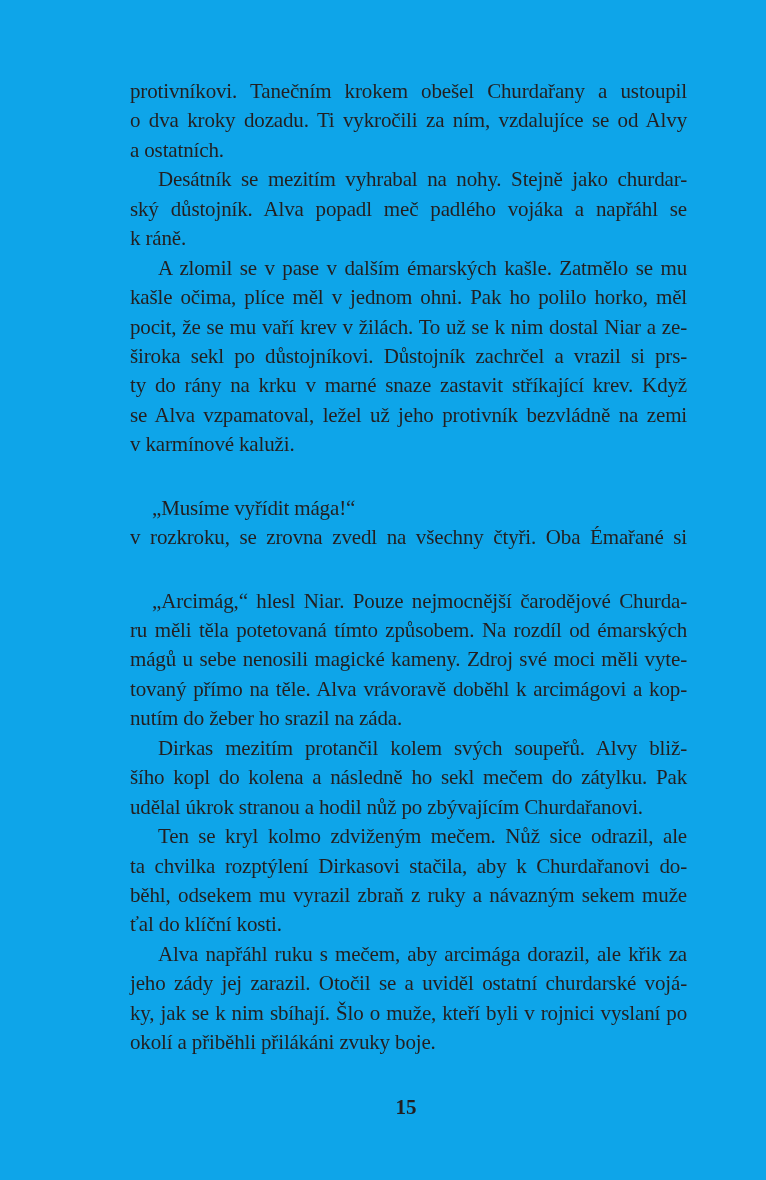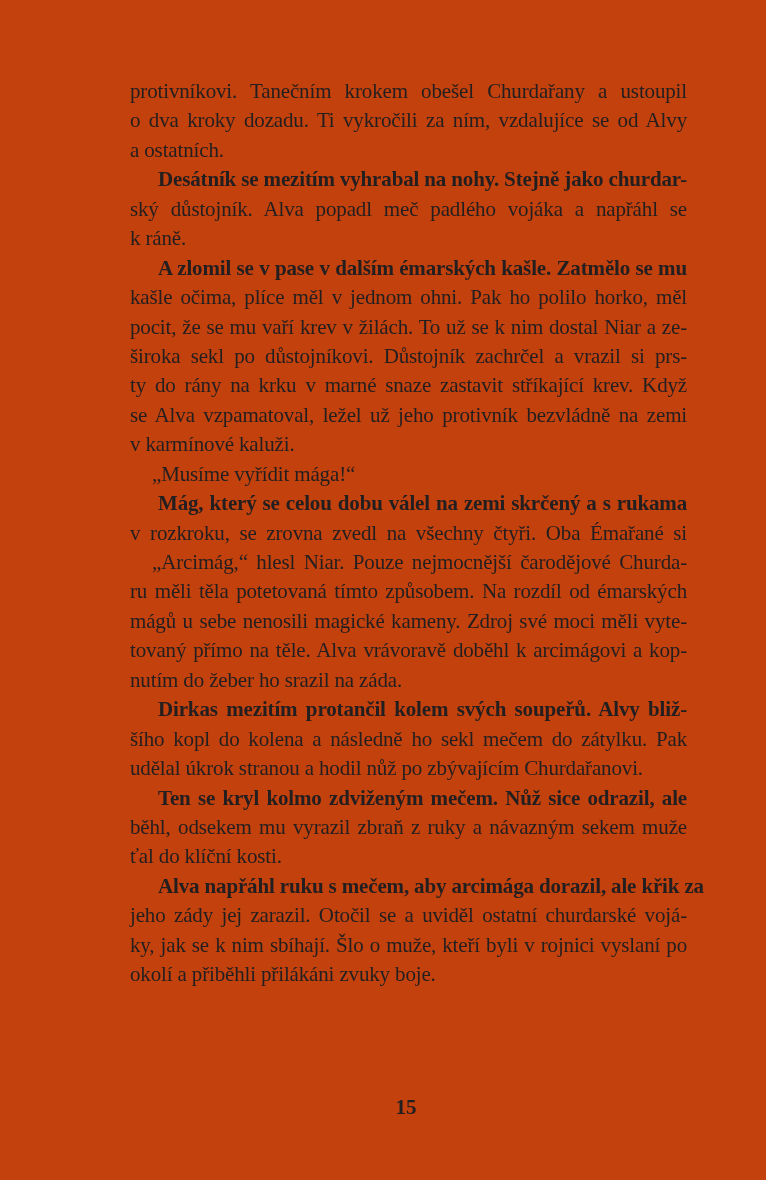--- a/index.html
+++ b/index.html
@@ -14,21 +14,21 @@
     overflow: hidden;
     font-family: "Liberation Serif", "DejaVu Serif", serif;
     color: #231f20;
   }
   .page {
     position: absolute;
     left: 0;
     top: 0;
     width: 766px;
     height: 1180px;
-    background: #c2410c;
+    background: #0ea5e9;
   }
   .text-block {
     position: absolute;
     left: 130px;
     top: 77px;
     width: 557px;
   }
   .line {
     display: block;
     height: 29.45px;
@@ -37,24 +37,24 @@
     white-space: nowrap;
     text-align: justify;
     text-align-last: justify;
     letter-spacing: -0.15px;
   }
   .line.last {
     text-align-last: left;
   }
   .line.indent {
     padding-left: 28px;
-    font-weight: bold;
   }
   .line.quote-indent {
     padding-left: 22px;
+    margin-top: 34px;
   }
   .page-number {
     position: absolute;
     left: 0;
     width: 812px;
     top: 1092px;
     text-align: center;
     font-size: 21px;
     font-weight: bold;
     line-height: 30px;
@@ -72,31 +72,31 @@
     <span class="line">ský důstojník. Alva popadl meč padlého vojáka a napřáhl se</span>
     <span class="line last">k ráně.</span>
     <span class="line indent">A zlomil se v pase v dalším émarských kašle. Zatmělo se mu</span>
     <span class="line">kašle očima, plíce měl v jednom ohni. Pak ho polilo horko, měl</span>
     <span class="line">pocit, že se mu vaří krev v žilách. To už se k nim dostal Niar a ze-</span>
     <span class="line">široka sekl po důstojníkovi. Důstojník zachrčel a vrazil si prs-</span>
     <span class="line">ty do rány na krku v marné snaze zastavit stříkající krev. Když</span>
     <span class="line">se Alva vzpamatoval, ležel už jeho protivník bezvládně na zemi</span>
     <span class="line last">v karmínové kaluži.</span>
     <span class="line quote-indent last">„Musíme vyřídit mága!“</span>
-    <span class="line indent">Mág, který se celou dobu válel na zemi skrčený a s rukama</span>
     <span class="line">v rozkroku, se zrovna zvedl na všechny čtyři. Oba Émařané si</span>
     <span class="line quote-indent">„Arcimág,“ hlesl Niar. Pouze nejmocnější čarodějové Churda-</span>
     <span class="line">ru měli těla potetovaná tímto způsobem. Na rozdíl od émarských</span>
     <span class="line">mágů u sebe nenosili magické kameny. Zdroj své moci měli vyte-</span>
     <span class="line">tovaný přímo na těle. Alva vrávoravě doběhl k arcimágovi a kop-</span>
     <span class="line last">nutím do žeber ho srazil na záda.</span>
     <span class="line indent">Dirkas mezitím protančil kolem svých soupeřů. Alvy bliž-</span>
     <span class="line">šího kopl do kolena a následně ho sekl mečem do zátylku. Pak</span>
     <span class="line last">udělal úkrok stranou a hodil nůž po zbývajícím Churdařanovi.</span>
     <span class="line indent">Ten se kryl kolmo zdviženým mečem. Nůž sice odrazil, ale</span>
+    <span class="line">ta chvilka rozptýlení Dirkasovi stačila, aby k Churdařanovi do-</span>
     <span class="line">běhl, odsekem mu vyrazil zbraň z ruky a návazným sekem muže</span>
     <span class="line last">ťal do klíční kosti.</span>
     <span class="line indent">Alva napřáhl ruku s mečem, aby arcimága dorazil, ale křik za</span>
     <span class="line">jeho zády jej zarazil. Otočil se a uviděl ostatní churdarské vojá-</span>
     <span class="line">ky, jak se k nim sbíhají. Šlo o muže, kteří byli v rojnici vyslaní po</span>
     <span class="line last">okolí a přiběhli přilákáni zvuky boje.</span>
   </div>
 
   <div class="page-number">15</div>
 </div>

